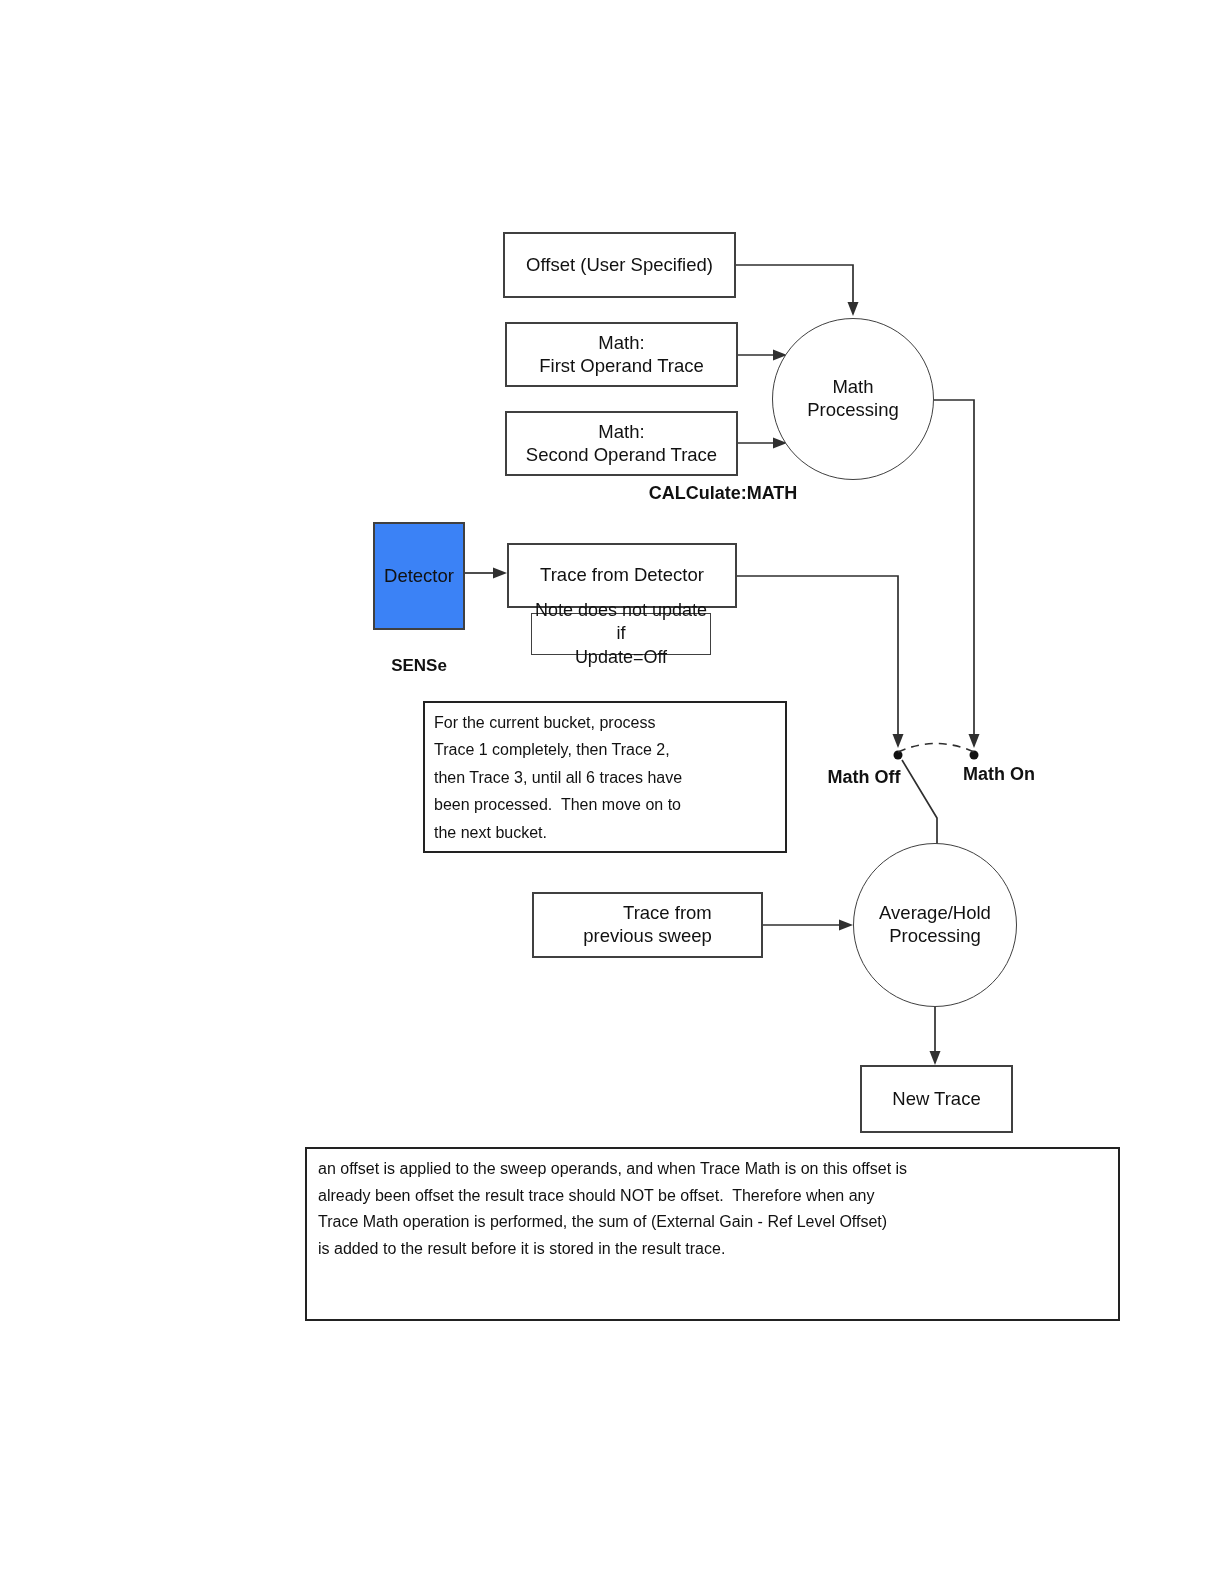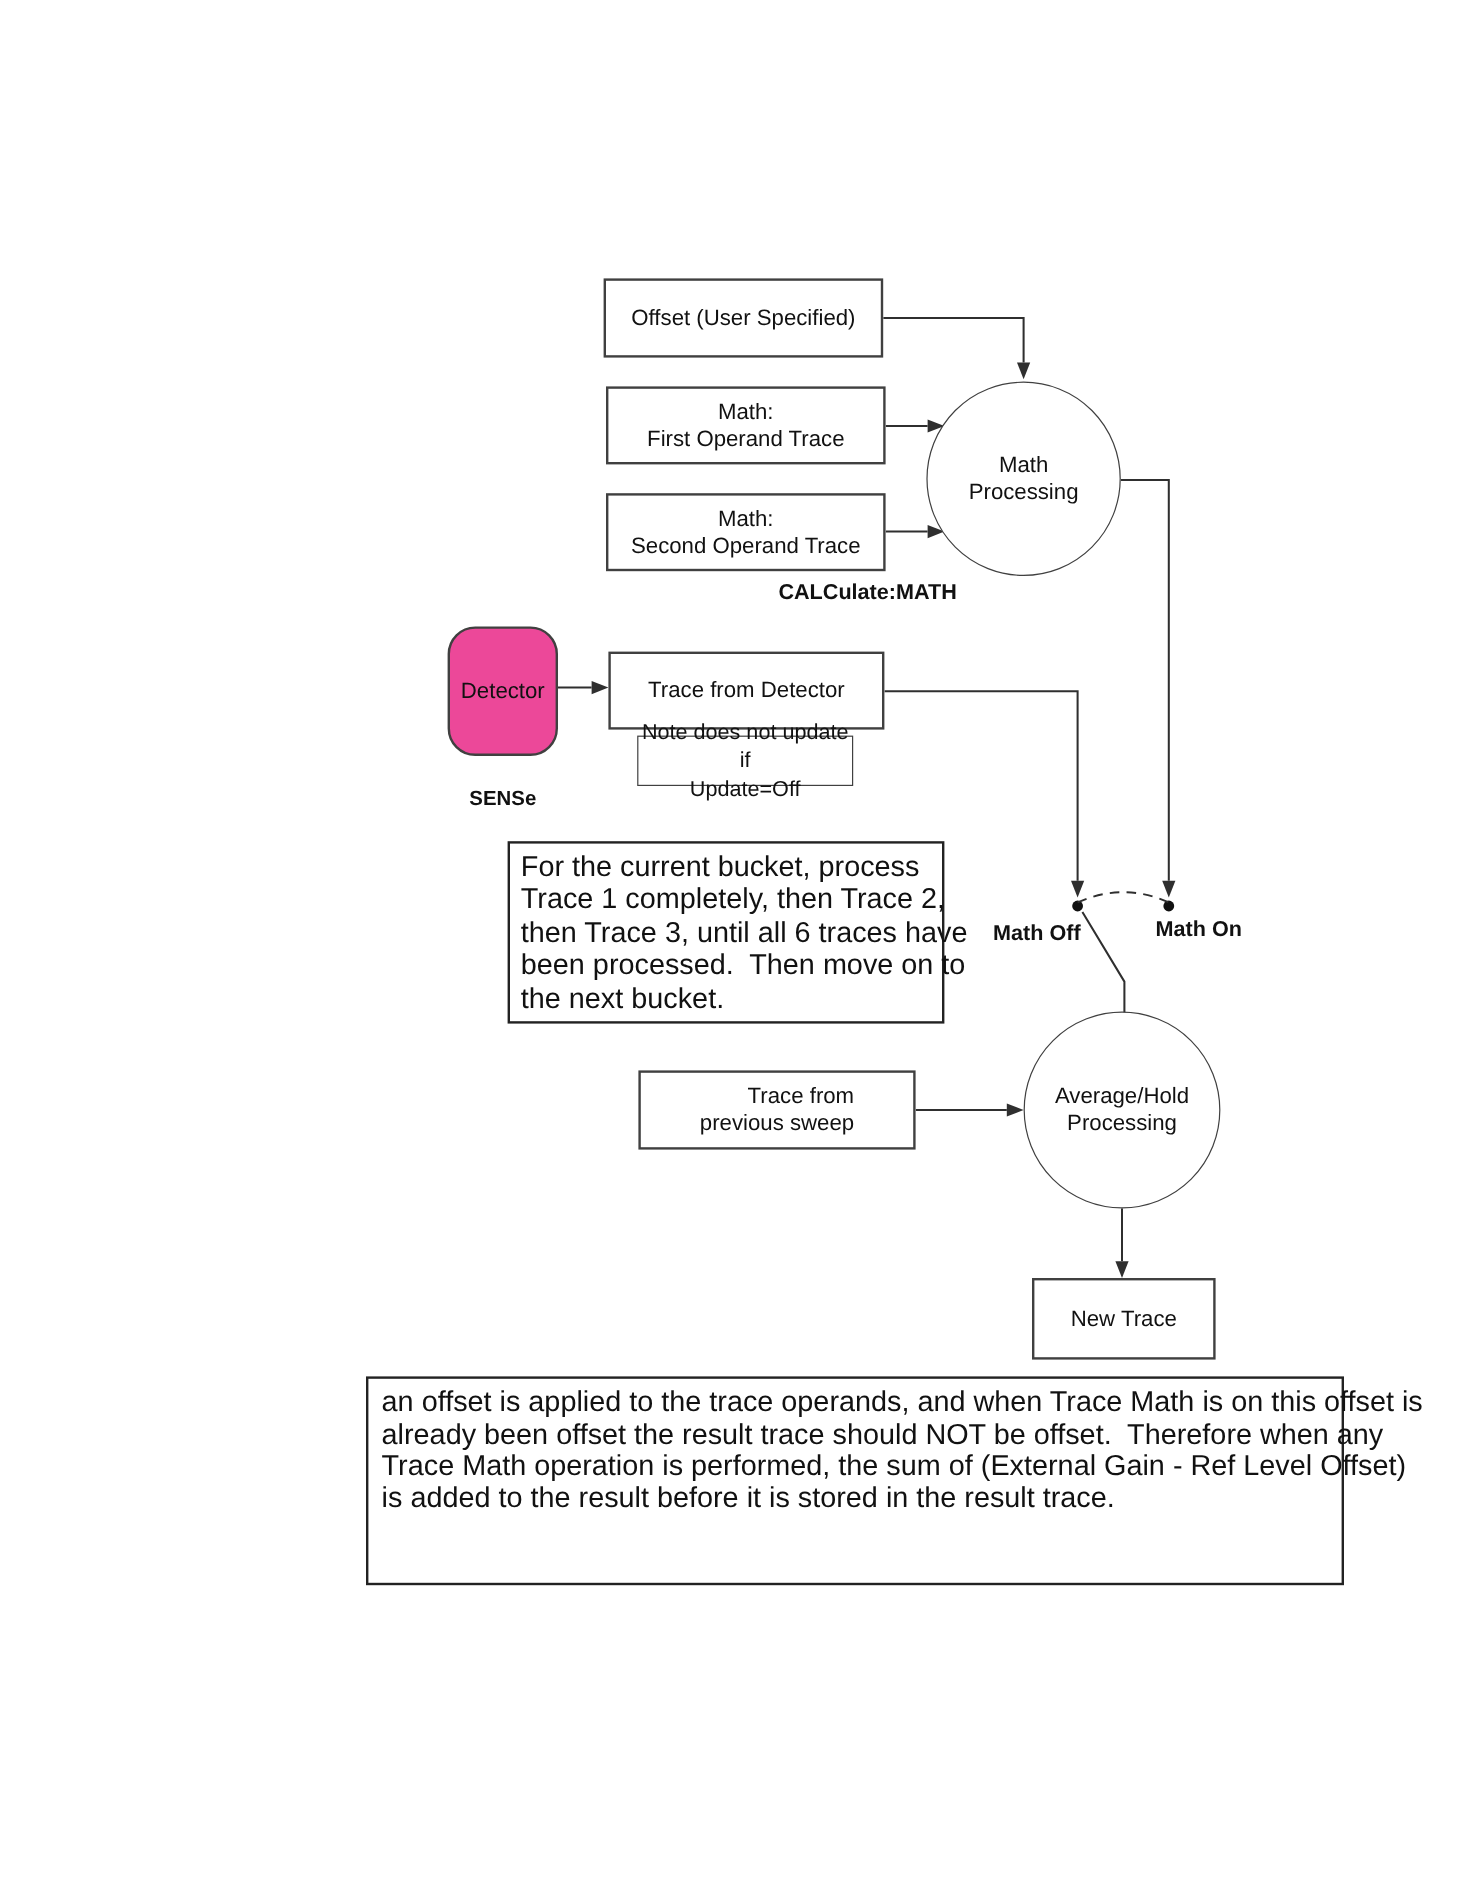--- a/index.html
+++ b/index.html
@@ -5,25 +5,25 @@
   html,body{margin:0;padding:0;background:#ffffff;}
   #page{position:relative;width:1224px;height:1584px;background:#ffffff;
         font-family:"Liberation Sans","DejaVu Sans",sans-serif;color:#111111;overflow:hidden;}
   #connectors{position:absolute;left:0;top:0;width:1224px;height:1584px;}
   .box{position:absolute;border:2px solid #404040;background:#ffffff;
        display:flex;align-items:center;justify-content:center;text-align:center;
        font-size:18.5px;line-height:1.22;white-space:pre-line;box-sizing:border-box;}
   .circle{position:absolute;border:1.6px solid #404040;border-radius:50%;background:#ffffff;
        display:flex;align-items:center;justify-content:center;text-align:center;
        font-size:18.5px;line-height:1.22;white-space:pre-line;box-sizing:border-box;}
-  .gray-fill{background:#ec4899;border-radius:23px;}
+  .gray-fill{background:#3b82f6;}
   .bold-label{position:absolute;font-weight:bold;font-size:18px;white-space:nowrap;transform:translateX(-50%);}
   .small-note{font-size:18px;line-height:1.3;border-width:1.4px;}
   .text-box{position:absolute;border:2px solid #222222;background:#ffffff;box-sizing:border-box;
-       font-size:24px;color:#111111;}
+       font-size:16px;color:#111111;}
   .bucket-text{padding:6px 9px;line-height:27.4px;white-space:pre;text-align:left;}
   .note-line{white-space:pre;line-height:26.6px;}
   #offsets-note{padding:7px 11px;}
   .note-title{font-weight:bold;}
 </style>
 </head>
 <body>
 
 <div id="page">
 
@@ -110,19 +110,19 @@
 
   <div class="box" style="left:532px;top:892px;width:231px;height:66px;text-align:right;">Trace from
 previous sweep</div>
 
   <div class="circle" style="left:853px;top:843px;width:164px;height:164px;">Average/Hold
 Processing</div>
 
   <div class="box" style="left:860px;top:1065px;width:153px;height:68px;">New Trace</div>
 
   <div class="text-box" id="offsets-note" style="left:305px;top:1147px;width:815px;height:174px;">
-    <div class="note-line">an offset is applied to the trace operands, and when Trace Math is on this offset is</div>
+    <div class="note-line">an offset is applied to the sweep operands, and when Trace Math is on this offset is</div>
     <div class="note-line">already been offset the result trace should NOT be offset.  Therefore when any</div>
     <div class="note-line">Trace Math operation is performed, the sum of (External Gain - Ref Level Offset)</div>
     <div class="note-line">is added to the result before it is stored in the result trace.</div>
   </div>
 
 </div>
 
 </body></html>

